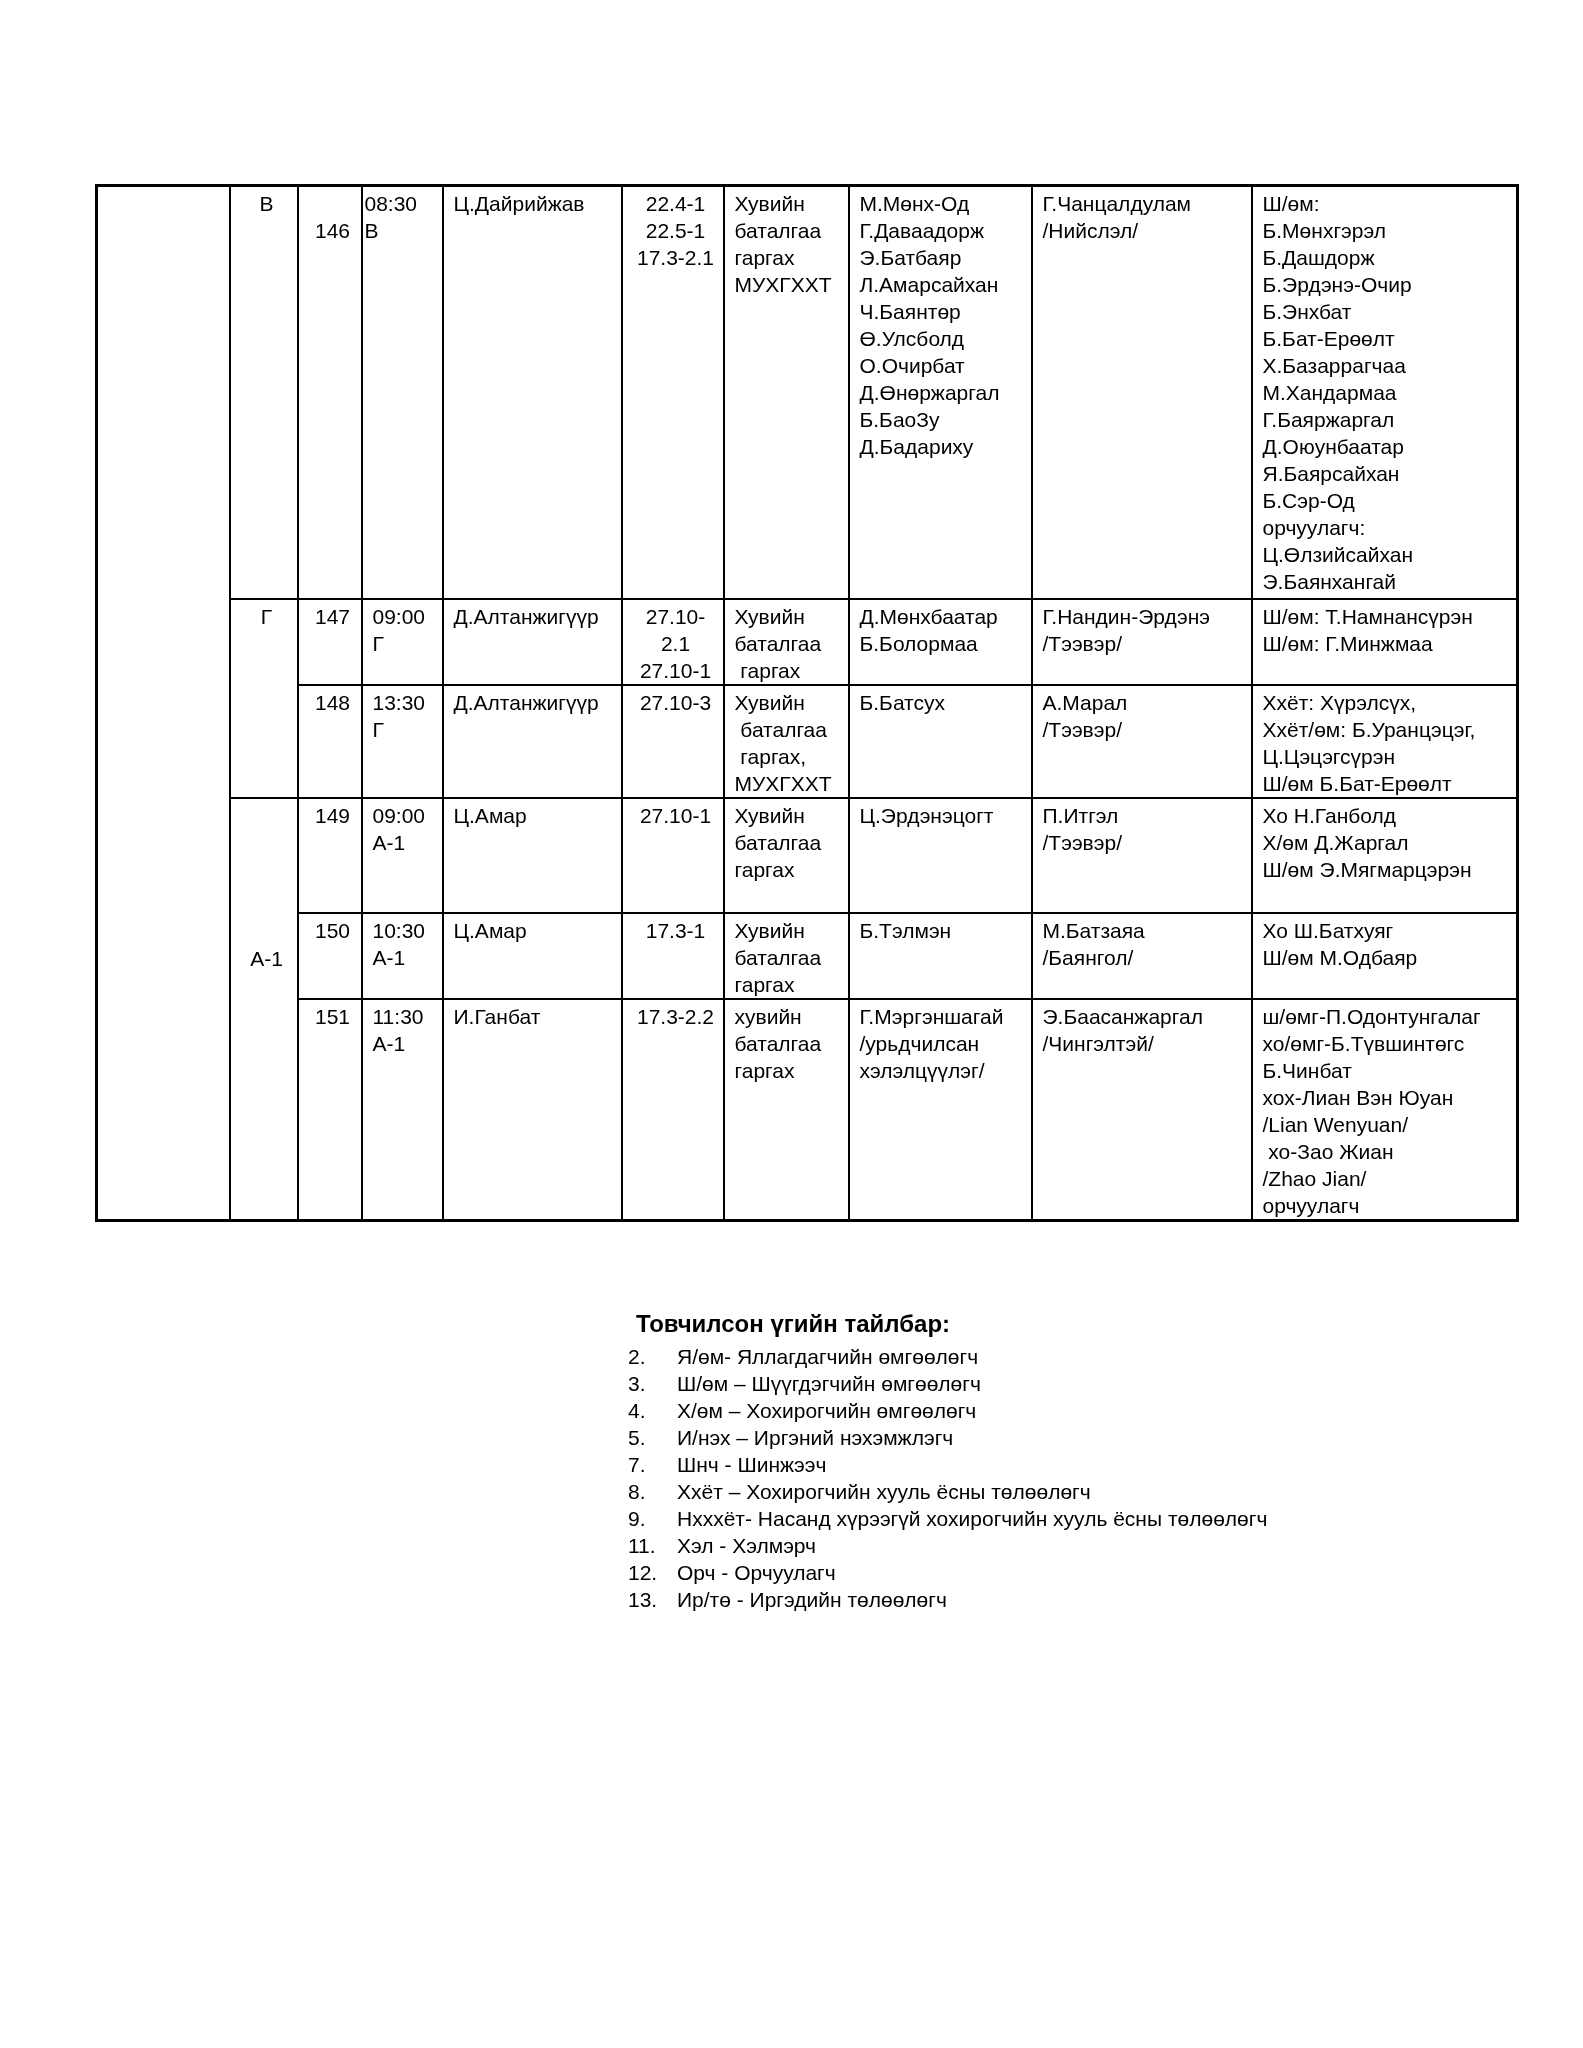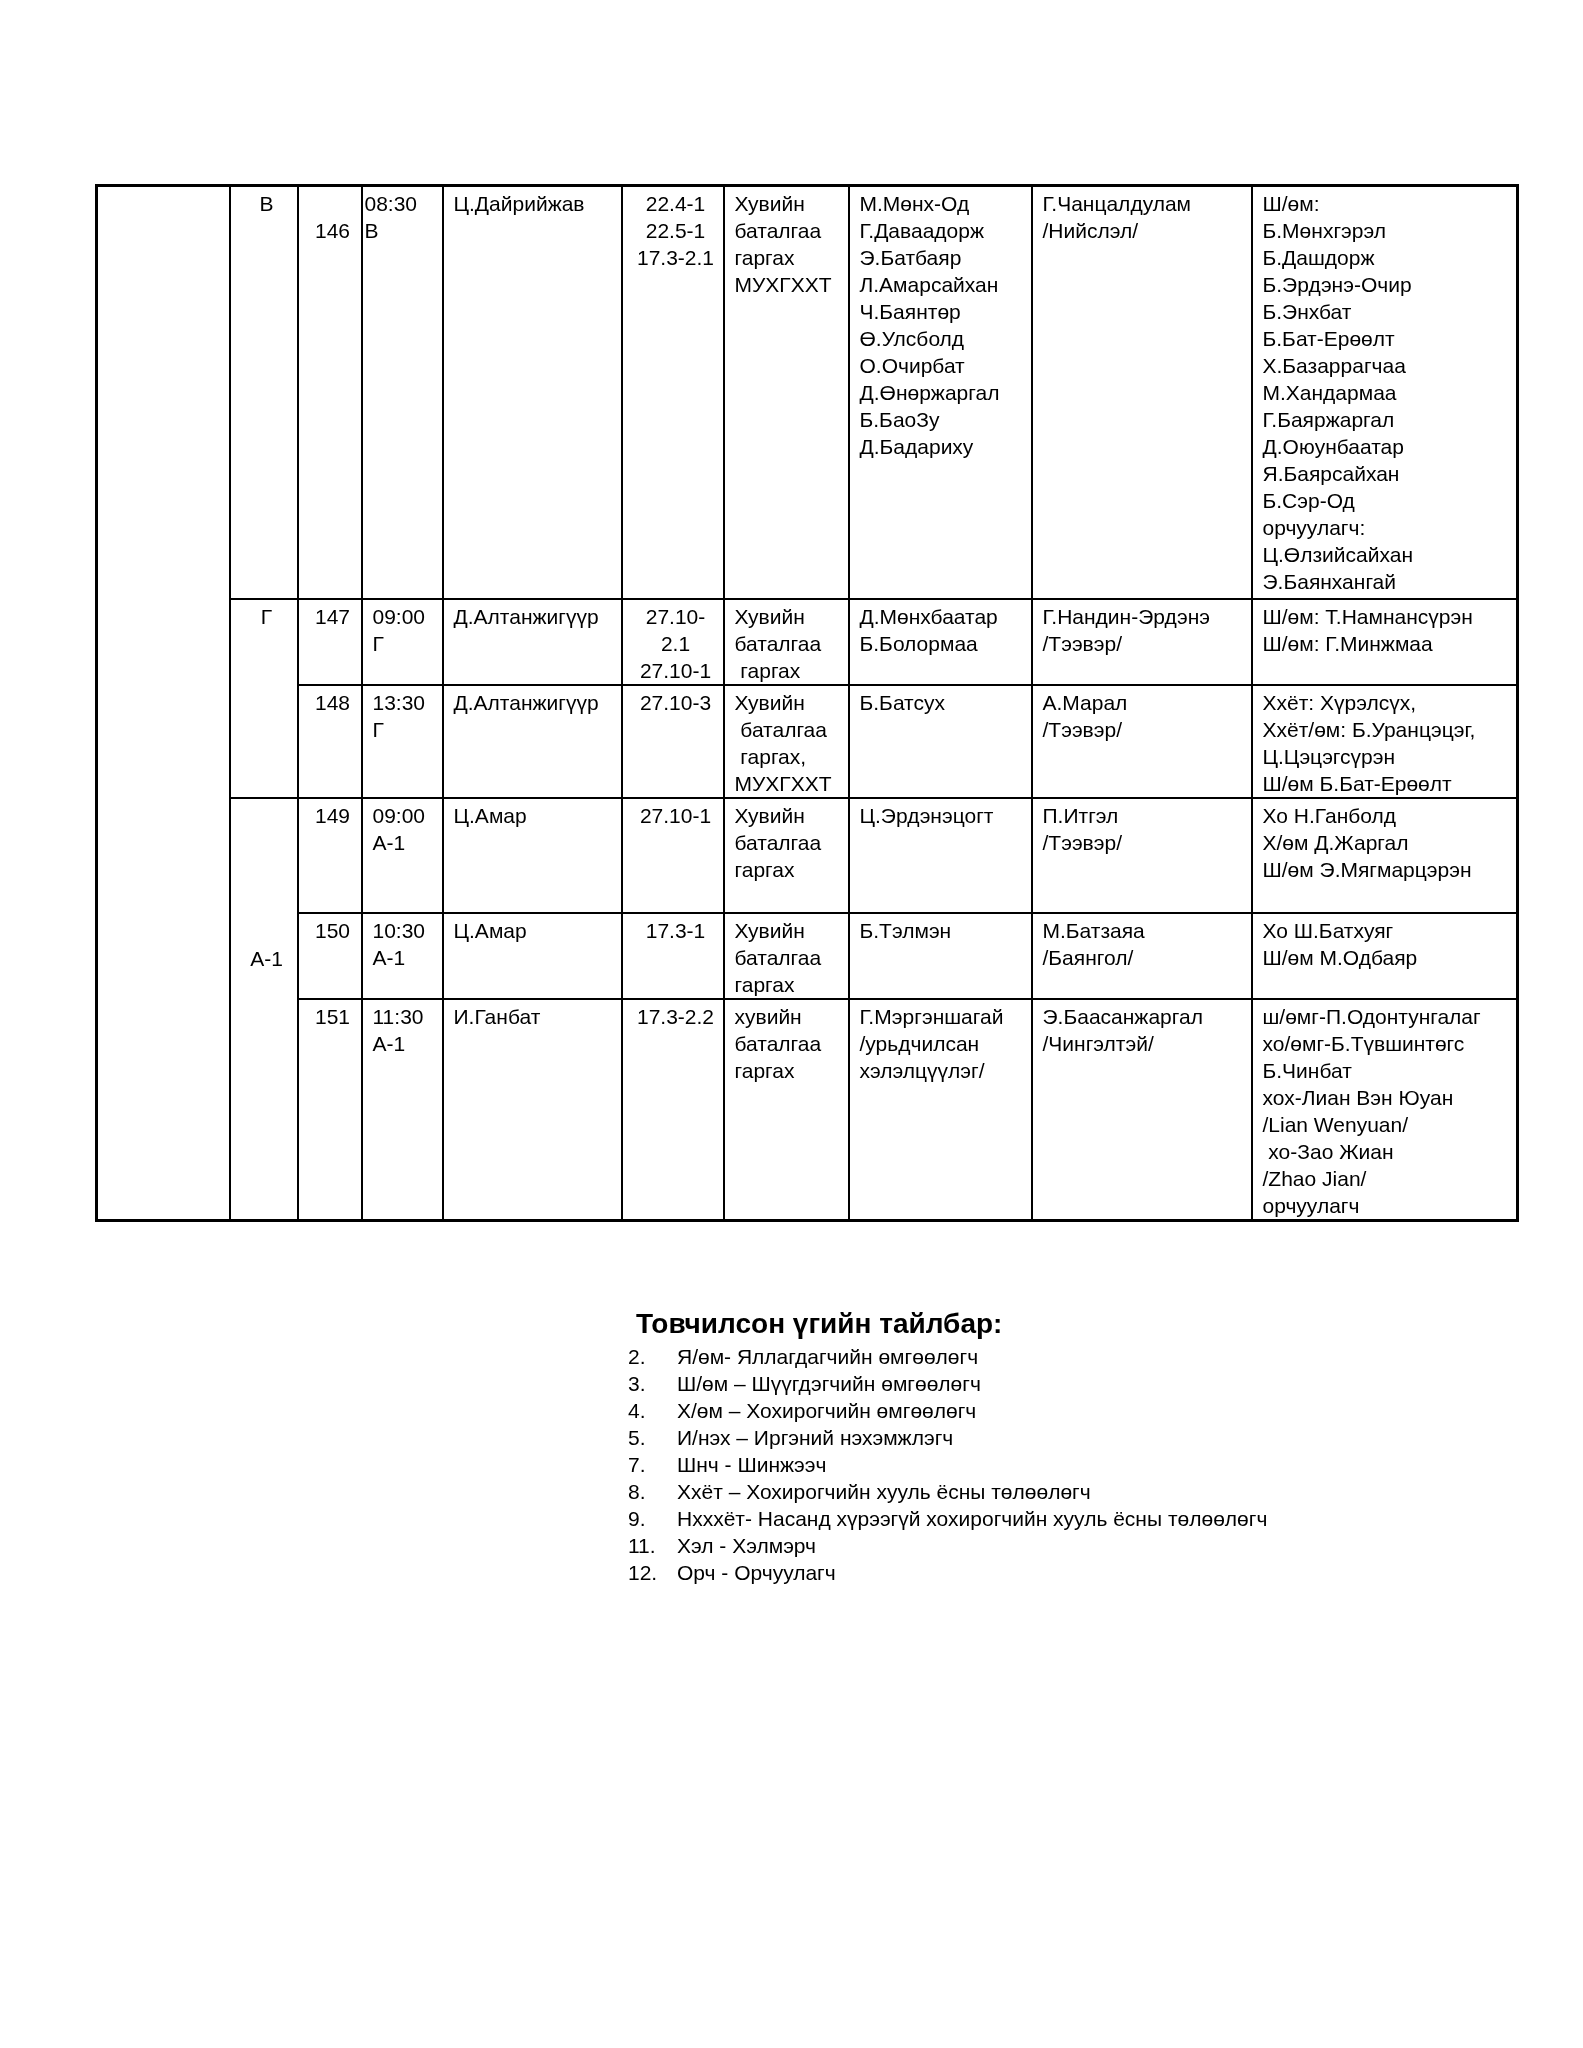--- a/index.html
+++ b/index.html
@@ -55,21 +55,21 @@
   td.c-part { padding-left: 15px; }
 
   .legend {
     position: absolute;
     left: 628px;
     top: 1309px;
     width: 900px;
   }
   .legend-title {
     font-weight: bold;
-    font-size: 28px;
+    font-size: 24px;
     line-height: 30px;
     margin-left: 8px;
     margin-bottom: 4px;
     white-space: pre;
   }
   .legend-item {
     font-size: 21px;
     line-height: 27px;
     white-space: pre;
   }
@@ -237,15 +237,16 @@
     <div class="legend-title">Товчилсон үгийн тайлбар:</div>
     <div class="legend-item"><span class="li-num">2.</span><span class="li-text">Я/өм- Яллагдагчийн өмгөөлөгч</span></div>
     <div class="legend-item"><span class="li-num">3.</span><span class="li-text">Ш/өм – Шүүгдэгчийн өмгөөлөгч</span></div>
     <div class="legend-item"><span class="li-num">4.</span><span class="li-text">Х/өм – Хохирогчийн өмгөөлөгч</span></div>
     <div class="legend-item"><span class="li-num">5.</span><span class="li-text">И/нэх – Иргэний нэхэмжлэгч</span></div>
     <div class="legend-item"><span class="li-num">7.</span><span class="li-text">Шнч - Шинжээч</span></div>
     <div class="legend-item"><span class="li-num">8.</span><span class="li-text">Ххёт – Хохирогчийн хууль ёсны төлөөлөгч</span></div>
     <div class="legend-item"><span class="li-num">9.</span><span class="li-text">Нхххёт- Насанд хүрээгүй хохирогчийн хууль ёсны төлөөлөгч</span></div>
     <div class="legend-item"><span class="li-num">11.</span><span class="li-text">Хэл - Хэлмэрч</span></div>
     <div class="legend-item"><span class="li-num">12.</span><span class="li-text">Орч - Орчуулагч</span></div>
+    <div class="legend-item"><span class="li-num">13.</span><span class="li-text">Ир/тө - Иргэдийн төлөөлөгч</span></div>
   </div>
 
 </div>
 
 </body></html>

